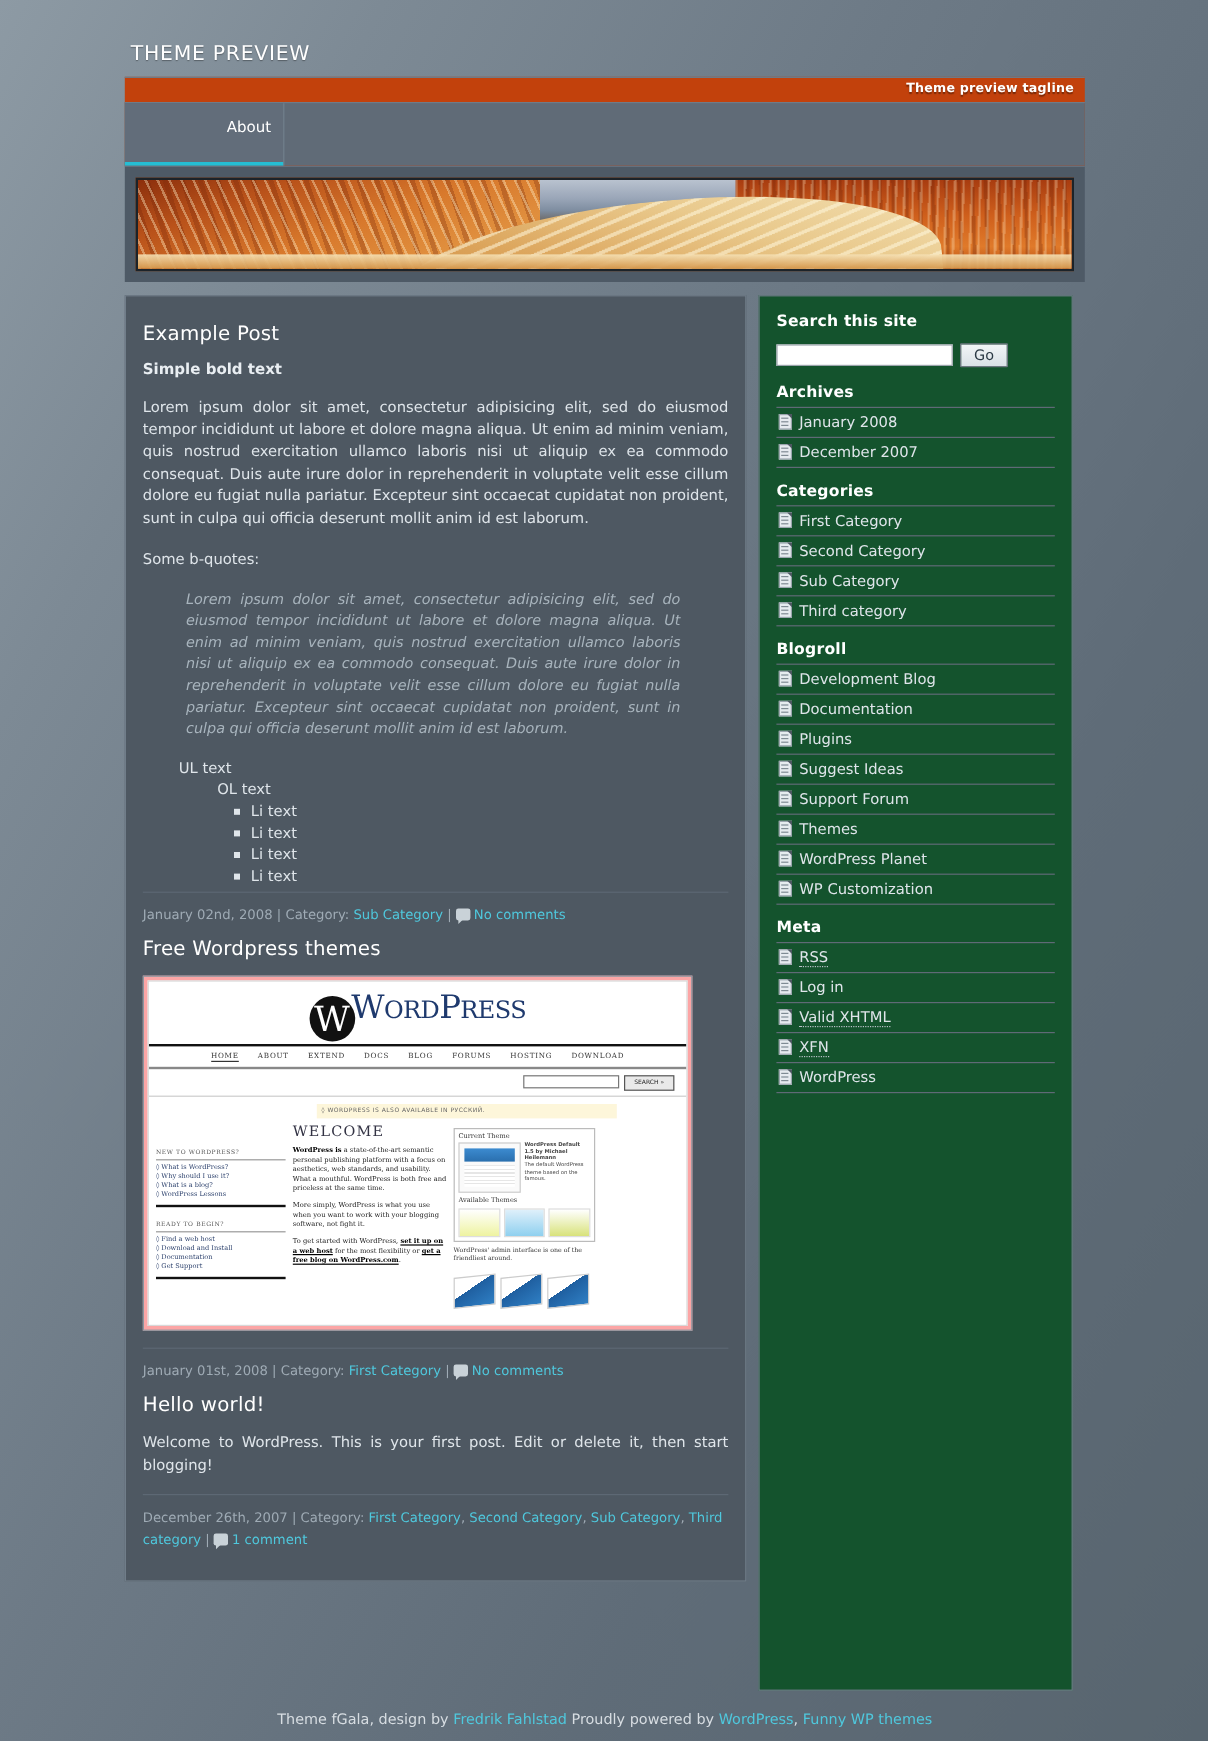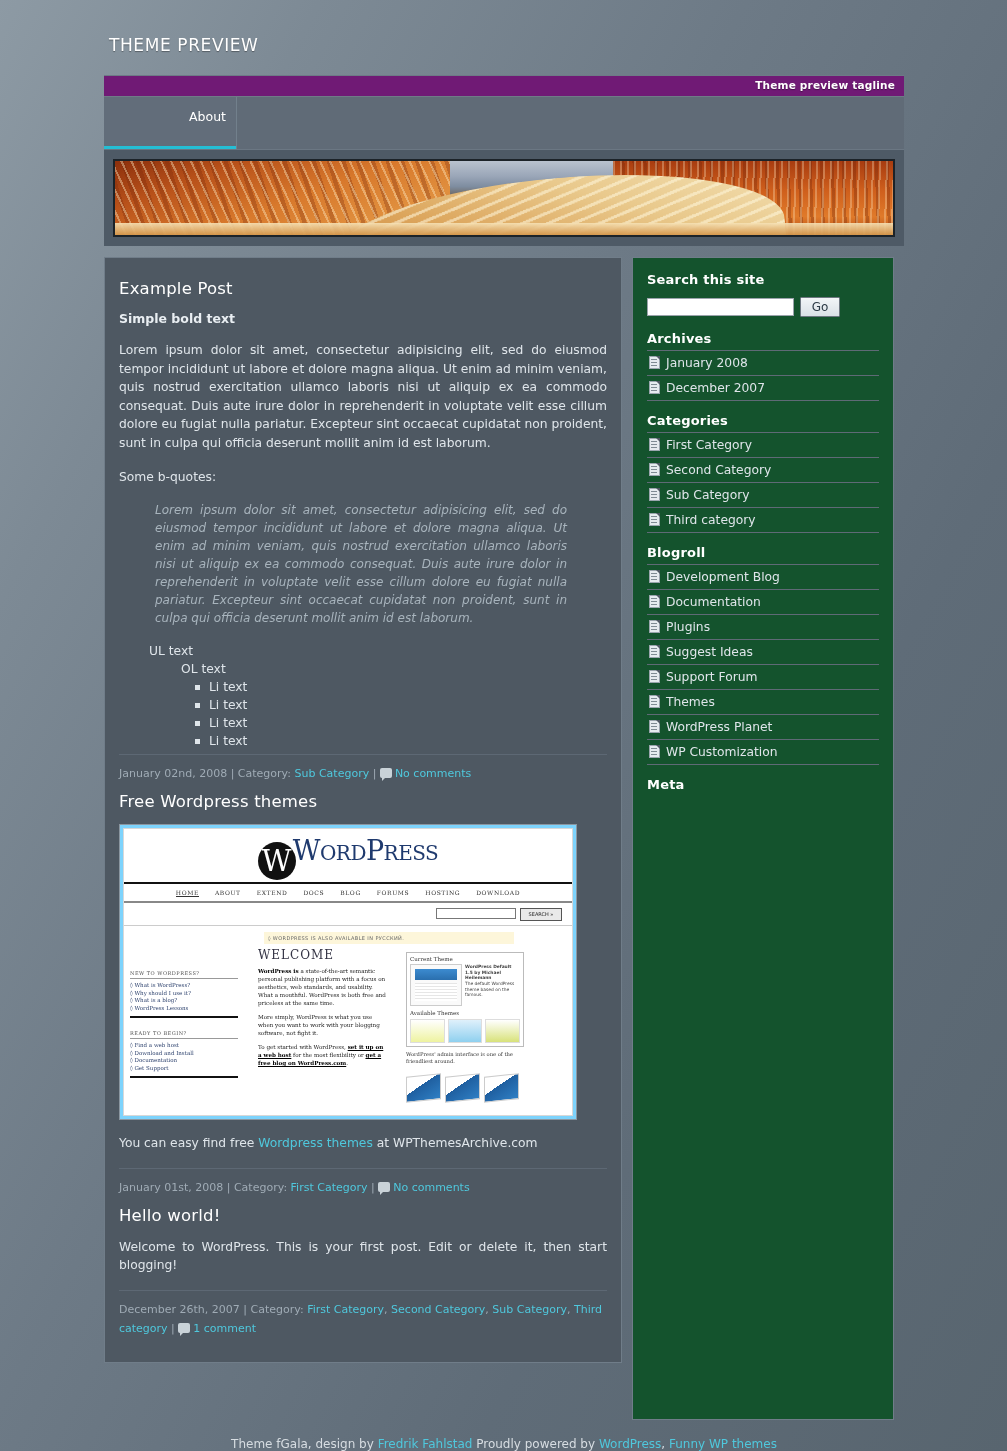--- a/index.html
+++ b/index.html
@@ -30,25 +30,24 @@
     letter-spacing: 0.6px;
     color: #ffffff;
     padding: 35px 0 9px 5px;
     font-weight: normal;
     margin: 0;
     text-shadow: 0 1px 1px rgba(0,0,0,0.35);
   }
 
   
   .header-band {
-    background: #701a75;
+    background: #c2410c;
     border-top: 1px solid #6e7a86;
     position: relative;
     height: 73px;
-    margin-top: 11px;
   }
   .tagline {
     position: absolute;
     right: 9px;
     top: 3px;
     font-size: 10.5px;
     font-weight: bold;
     color: #ffffff;
     letter-spacing: 0.2px;
     text-shadow: 0 1px 1px rgba(0,0,0,0.4);
@@ -288,21 +287,21 @@
     left: 2px;
     bottom: -3px;
     border-left: 4px solid #c9d2d8;
     border-bottom: 4px solid transparent;
   }
 
   
   .shot-outer {
     border: 1px solid #8b96a0;
     padding: 3px;
-    background: #7dd3fc;
+    background: #fca5a5;
     margin: 0 0 14px 0;
     width: 458px;
     box-sizing: border-box;
   }
   .shot {
     background: #ffffff;
     height: 288px;
     position: relative;
     overflow: hidden;
     border: 1px solid #d8d8d8;
@@ -364,21 +363,21 @@
     font-size: 5px; text-align: center; line-height: 11px; color: #222;
   }
   .shot .wp-notice {
     margin: 6px 58px 0 140px;
     background: #fdf6da;
     font-size: 5px;
     color: #666;
     padding: 3px 4px;
     letter-spacing: 0.4px;
   }
-  .shot .wp-body { display: flex; padding: 4px 6px 0 6px; gap: 20px; }
+  .shot .wp-body { display: flex; padding: 4px 6px 0 6px; gap: 6px; }
   .shot .wp-left { width: 108px; padding-top: 22px; }
   .shot .wp-mid { width: 128px; }
   .shot .wp-right { width: 118px; padding-top: 4px; }
   .wp-sechead {
     font-size: 5px; letter-spacing: 0.5px; color: #555;
     border-bottom: 1px solid #999; padding-bottom: 2px; margin-bottom: 3px;
     font-family: "DejaVu Serif", "Liberation Serif", serif;
   }
   .wp-links { font-size: 5.5px; color: #2a3f6b; line-height: 7.5px; font-family: "DejaVu Serif","Liberation Serif",serif; }
   .wp-rule { border-bottom: 2px solid #111; margin: 4px 0 12px 0; }
@@ -634,21 +633,20 @@
                 <div class="wp-cards">
                   <div></div>
                   <div></div>
                   <div></div>
                 </div>
               </div>
             </div>
           </div>
         </div>
 
-        <p class="shot-caption"><span>You can easy find free </span><a href="#">Wordpress themes</a><span> at WPThemesArchive.com</span></p>
 
         <div class="postmeta">
           <span>January 01st, 2008</span><span> | </span><span>Category: </span><a href="#">First Category</a><span> | </span><span class="cmt-icon"></span><a href="#">No comments</a>
         </div>
       </div>
 
       <div class="post">
         <h2>Hello world!</h2>
         <p>Welcome to WordPress. This is your first post. Edit or delete it, then start blogging!</p>
         <div class="postmeta">
@@ -695,20 +693,27 @@
           <li><span class="page-icon"></span><a href="#">Suggest Ideas</a></li>
           <li><span class="page-icon"></span><a href="#">Support Forum</a></li>
           <li><span class="page-icon"></span><a href="#">Themes</a></li>
           <li><span class="page-icon"></span><a href="#">WordPress Planet</a></li>
           <li><span class="page-icon"></span><a href="#">WP Customization</a></li>
         </ul>
       </div>
 
       <div class="side-sec">
         <h2>Meta</h2>
+        <ul>
+          <li><span class="page-icon"></span><a href="#" class="abbr">RSS</a></li>
+          <li><span class="page-icon"></span><a href="#">Log in</a></li>
+          <li><span class="page-icon"></span><a href="#" class="abbr">Valid XHTML</a></li>
+          <li><span class="page-icon"></span><a href="#" class="abbr">XFN</a></li>
+          <li><span class="page-icon"></span><a href="#">WordPress</a></li>
+        </ul>
       </div>
 
     </div>
   </div>
 
   <div class="footer">
     <span>Theme fGala, design by </span><a href="#">Fredrik Fahlstad</a><span> Proudly powered by </span><a href="#">WordPress</a><span>, </span><a href="#">Funny WP themes</a>
   </div>
 
 </div>

